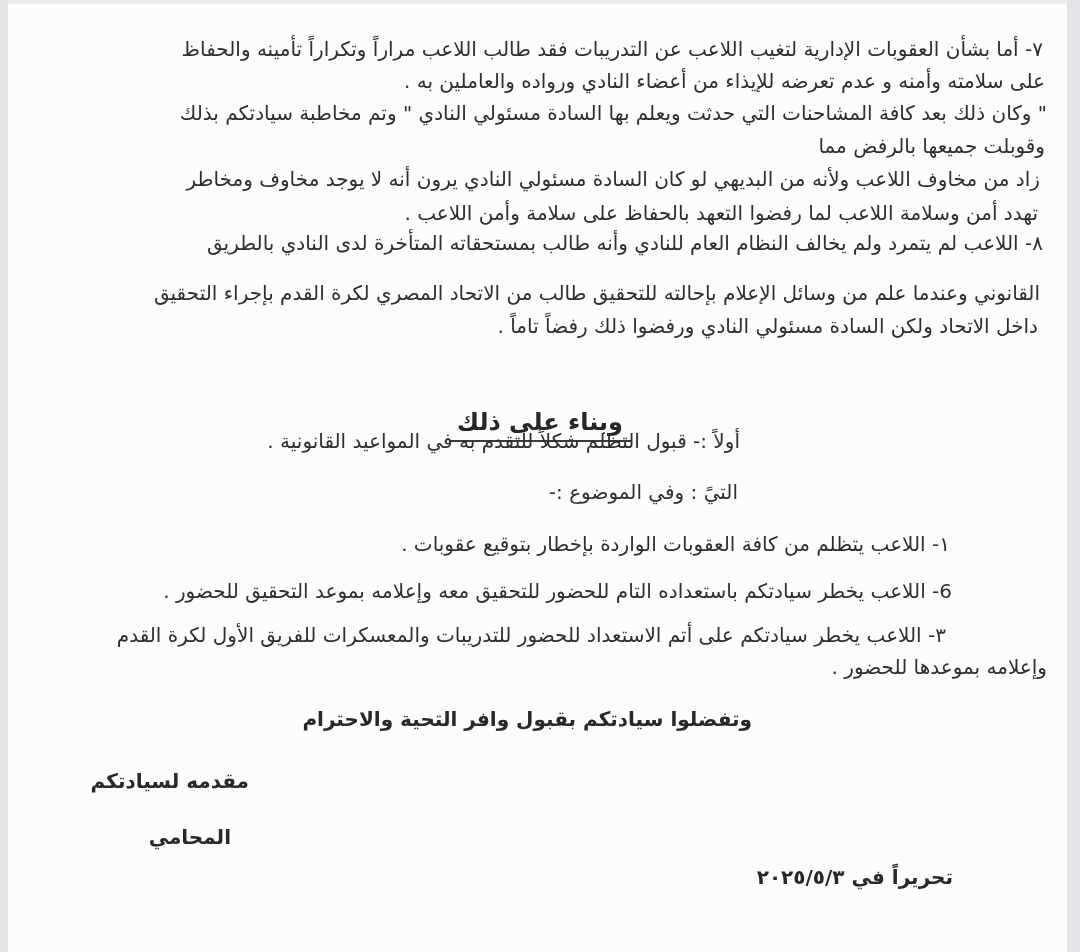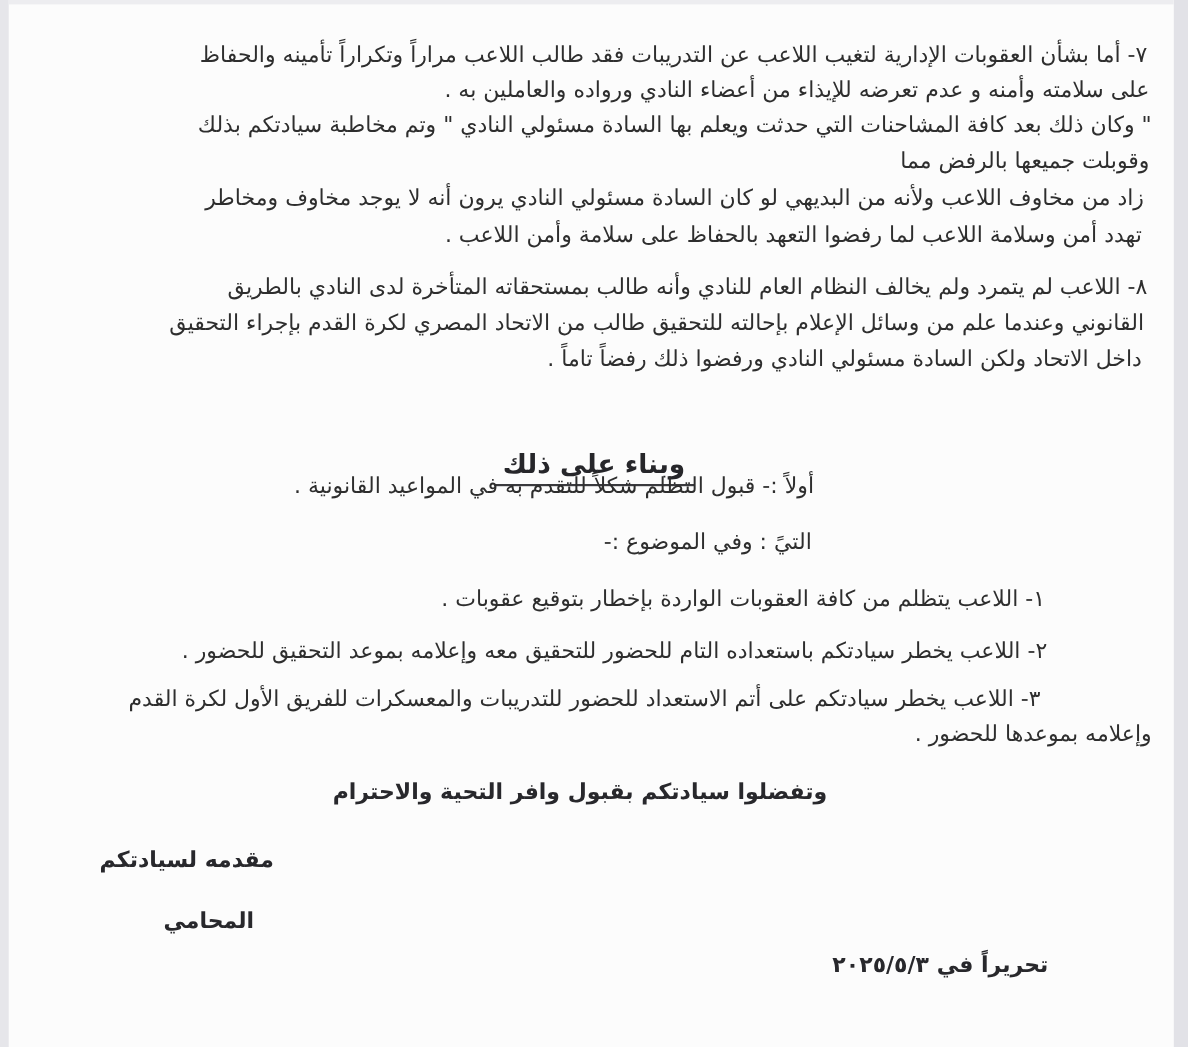--- a/index.html
+++ b/index.html
@@ -67,21 +67,21 @@
     border-bottom: 2.5px solid #3a3a3e;
     padding: 0 8px 4px 8px;
   }
   
   .p7l1 { top: 36px;  right: 37px; }
   .p7l2 { top: 68px;  right: 35px; }
   .p7l3 { top: 100px; right: 33px; }
   .p7l4 { top: 133px; right: 35px; }
   .p7l5 { top: 166px; right: 40px; }
   .p7l6 { top: 200px; right: 42px; }
-  .p8l1 { top: 247px; right: 37px; }
+  .p8l1 { top: 230px; right: 37px; }
   .p8l2 { top: 280px; right: 40px; text-align: right; }
   .p8l3 { top: 313px; right: 42px; }
   .first-clause  { top: 428px; right: 340px; }
   .second-clause { top: 479px; right: 342px; }
   .item1   { top: 531px; right: 130px; }
   .item2   { top: 578px; right: 128px; }
   .item3l1 { top: 622px; right: 134px; }
   .item3l2 { top: 654px; right: 33px; }
   .closing   { top: 706px; right: 328px; color: #28282c; }
   .presented { top: 768px; right: 831px; color: #28282c; }
@@ -108,21 +108,21 @@
 <div class="line p8l3">داخل الاتحاد ولكن السادة مسئولي النادي ورفضوا ذلك رفضاً تاماً .</div>
 
 <div class="heading-wrap">
   <span class="heading-text">وبناء على ذلك</span>
 </div>
 
 <div class="line first-clause">أولاً :- قبول التظلم شكلاً للتقدم به في المواعيد القانونية .</div>
 <div class="line second-clause">التيً : وفي الموضوع :-</div>
 
 <div class="line item1">١- اللاعب يتظلم من كافة العقوبات الواردة بإخطار بتوقيع عقوبات .</div>
-<div class="line item2">٢- اللاعب يخطر سيادتكم باستعداده التام للحضور للتحقيق معه وإعلامه بموعد التحقيق للحضور .</div>
+<div class="line item2">6- اللاعب يخطر سيادتكم باستعداده التام للحضور للتحقيق معه وإعلامه بموعد التحقيق للحضور .</div>
 <div class="line item3l1">٣- اللاعب يخطر سيادتكم على أتم الاستعداد للحضور للتدريبات والمعسكرات للفريق الأول لكرة القدم</div>
 <div class="line item3l2">وإعلامه بموعدها للحضور .</div>
 
 <div class="line bold closing">وتفضلوا سيادتكم بقبول وافر التحية والاحترام</div>
 
 <div class="line bold presented">مقدمه لسيادتكم</div>
 <div class="line bold lawyer">المحامي</div>
 
 <div class="line bold date-line">تحريراً في ٢٠٢٥/٥/٣</div>
 

